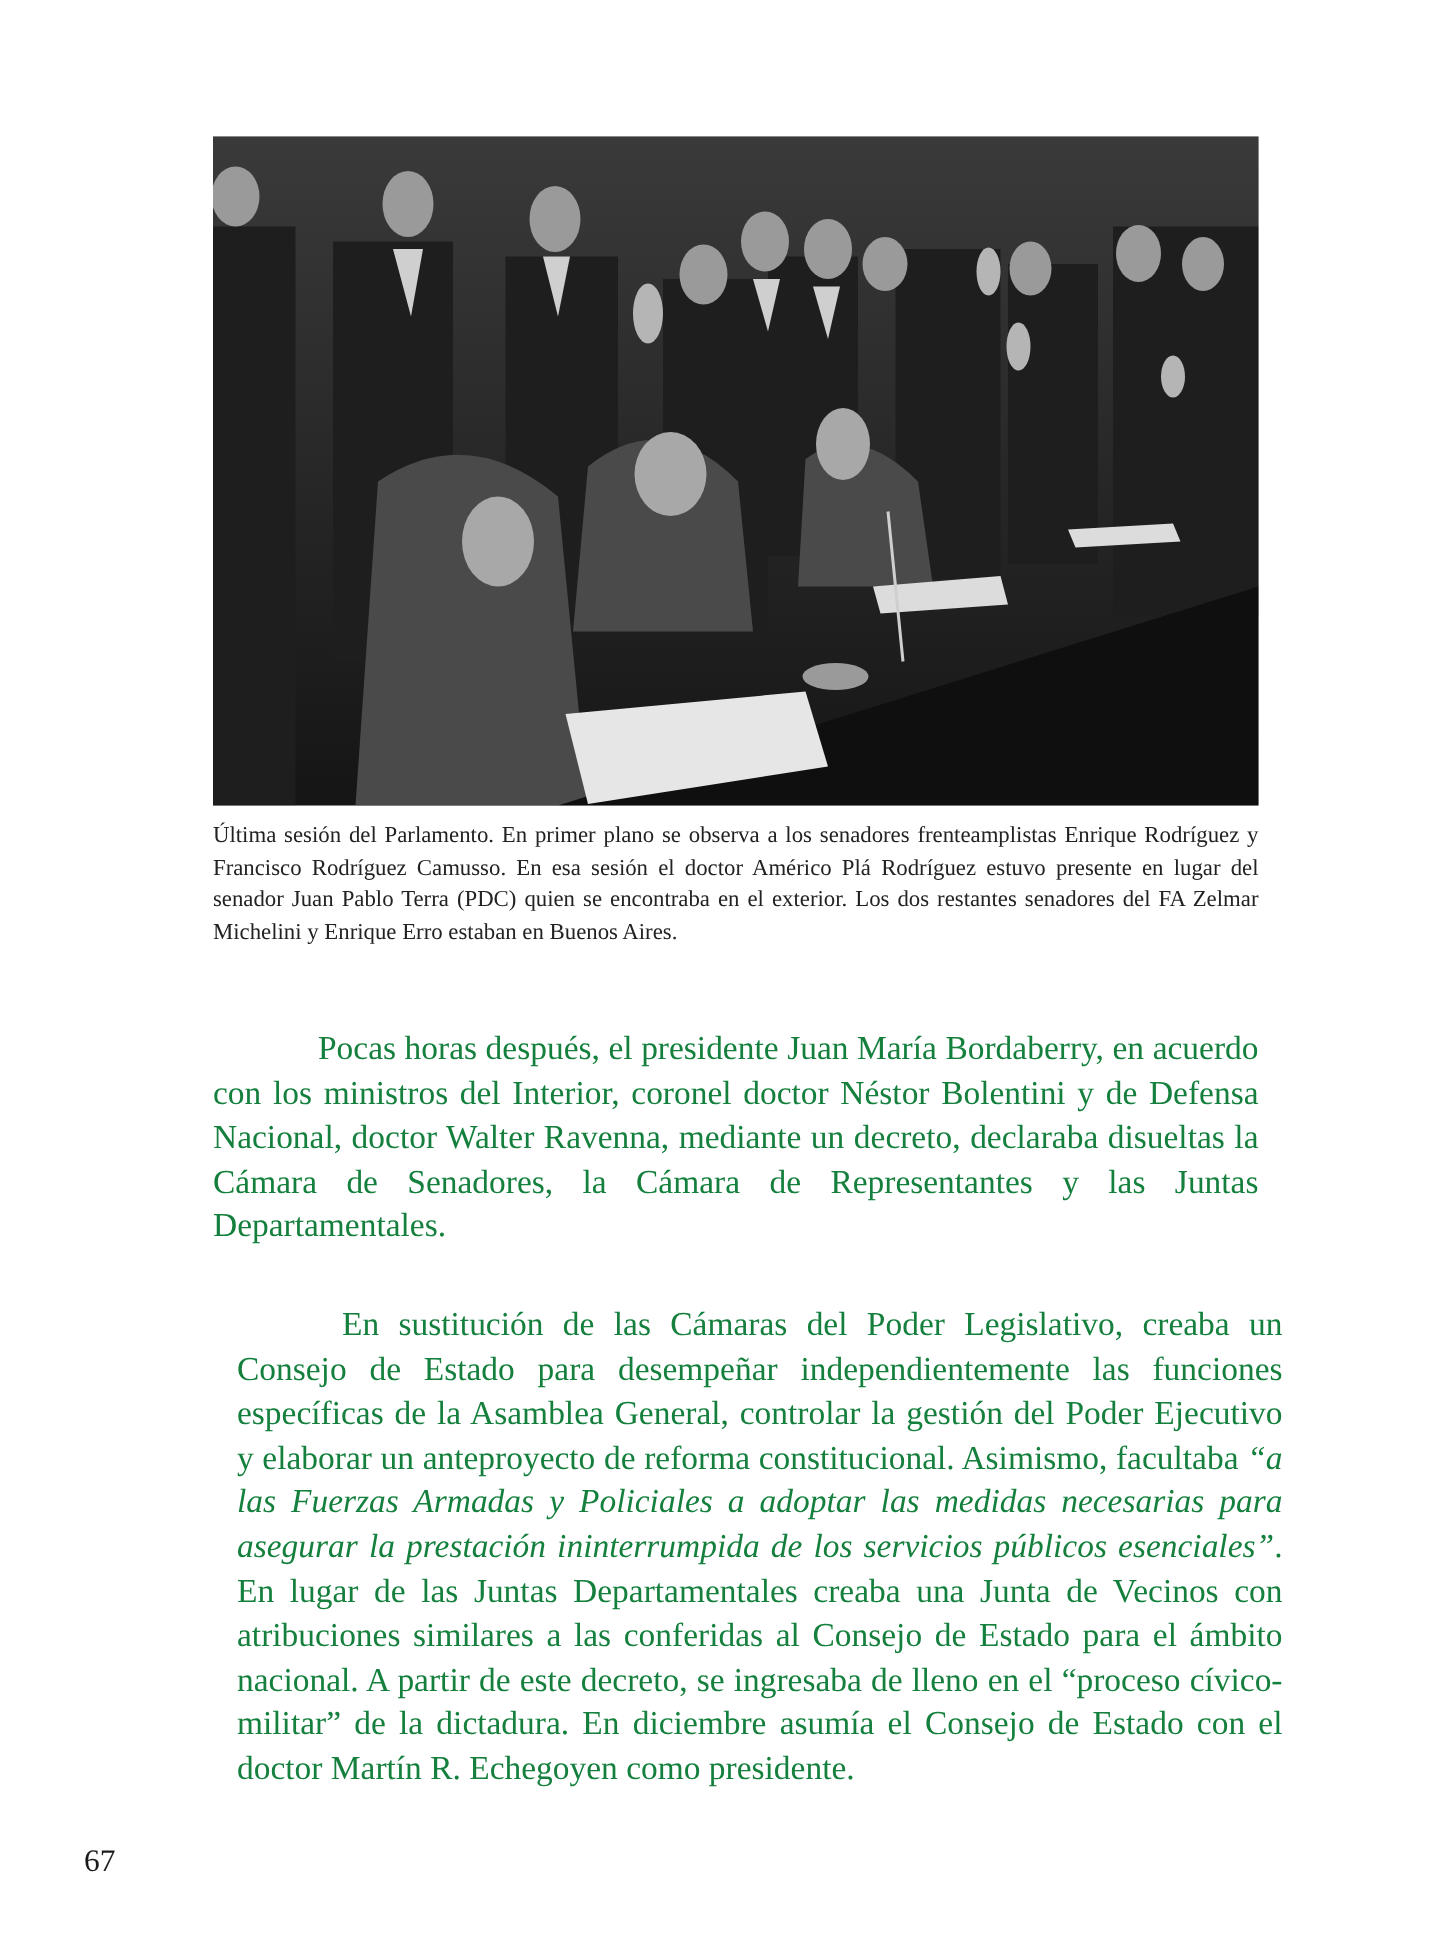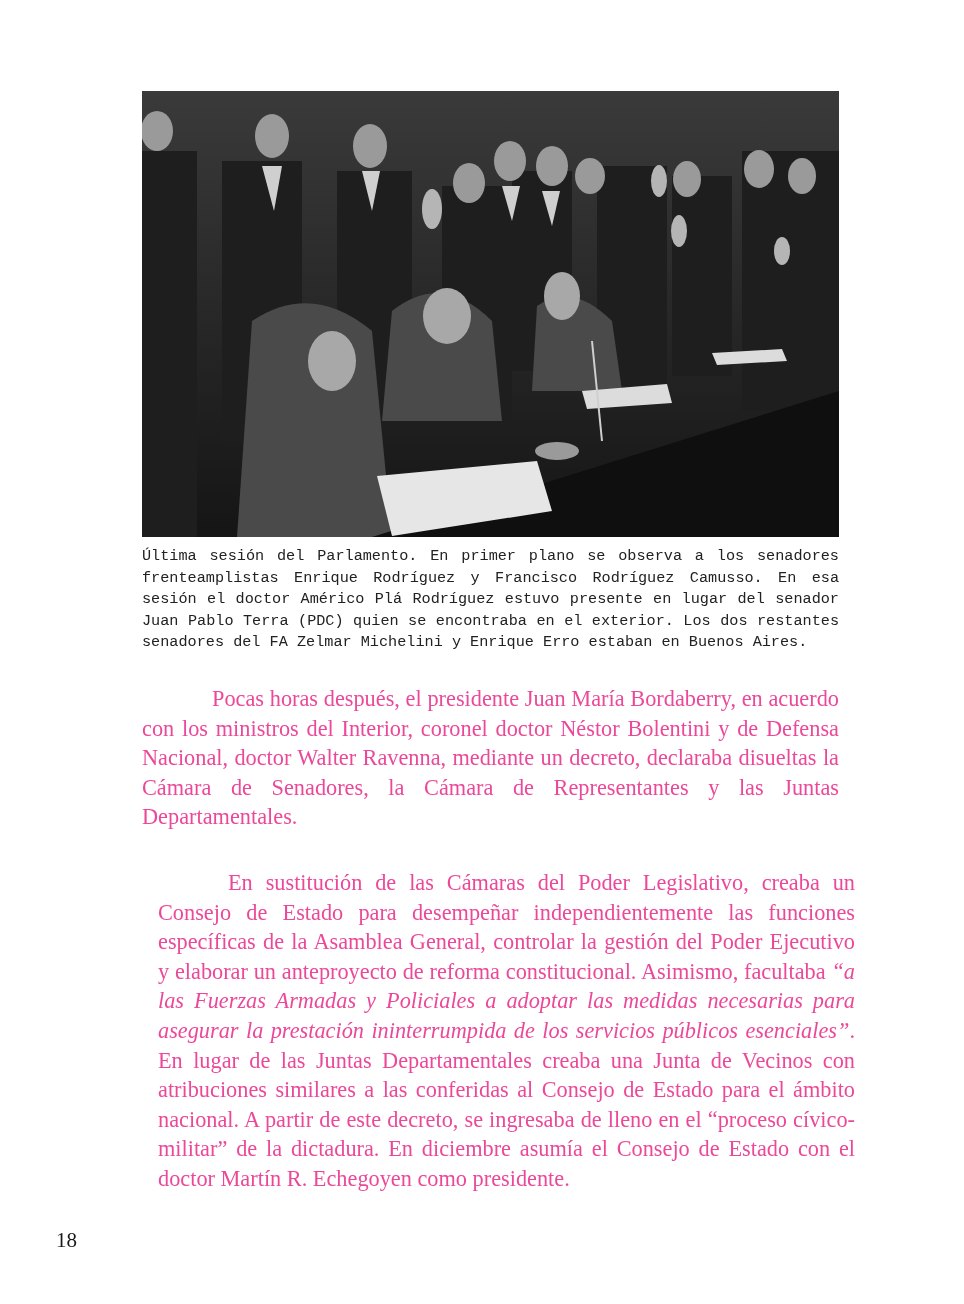--- a/index.html
+++ b/index.html
@@ -2,23 +2,23 @@
 <html><head>
 <meta charset="utf-8">
 <style>
   html, body { margin: 0; padding: 0; background: #ffffff; }
   body { width: 964px; height: 1304px; position: relative; overflow: hidden;
          font-family: "Liberation Serif", "DejaVu Serif", serif; color: #1a1a1a; }
   .photo { position: absolute; left: 142px; top: 91px; width: 697px; height: 446px;
            background: #2a2a2a; overflow: hidden; }
   .photo svg { display: block; width: 100%; height: 100%; }
   .caption { position: absolute; left: 142px; top: 546px; width: 697px;
-             font-size: 15.2px; line-height: 21.5px; text-align: justify; color: #222; font-family: Liberation Mono, monospace; }
+             font-size: 15.2px; line-height: 21.5px; text-align: justify; color: #222; }
   .body-text { position: absolute; left: 142px; width: 697px; font-size: 22.3px;
-               line-height: 29.6px; text-align: justify; color: #ec4899; }
+               line-height: 29.6px; text-align: justify; color: #15803d; }
   .p1 { top: 684px; }
   .p2 { top: 852px; }
   .indent { display: inline-block; width: 70px; }
   em { font-style: italic; }
   .page-number { position: absolute; left: 56px; top: 1228px; font-size: 21px; color: #1a1a1a; }
 </style>
 </head>
 <body>
 
 <div class="photo">
@@ -95,13 +95,13 @@
 <div class="caption">Última sesión del Parlamento. En primer plano se observa a los senadores frenteamplistas Enrique Rodríguez y Francisco Rodríguez Camusso. En esa sesión el doctor Américo Plá Rodríguez estuvo presente en lugar del senador Juan Pablo Terra (PDC) quien se encontraba en el exterior. Los dos restantes senadores del FA Zelmar Michelini y Enrique Erro estaban en Buenos Aires.</div>
 
 <p class="body-text p1" style="margin:0;">
   <span class="indent"></span><span>Pocas horas después, el presidente Juan María Bordaberry, en acuerdo con los ministros del Interior, coronel doctor Néstor Bolentini y de Defensa Nacional, doctor Walter Ravenna, mediante un decreto, declaraba disueltas la Cámara de Senadores, la Cámara de Representantes y las Juntas Departamentales.</span>
 </p>
 
 <p class="body-text p2" style="margin:16px;">
   <span class="indent"></span><span>En sustitución de las Cámaras del Poder Legislativo, creaba un Consejo de Estado para desempeñar independientemente las funciones específicas de la Asamblea General, controlar la gestión del Poder Ejecutivo y elaborar un anteproyecto de reforma constitucional. Asimismo, facultaba </span><em>“a las Fuerzas Armadas y Policiales a adoptar las medidas necesarias para asegurar la prestación ininterrumpida de los servicios públicos esenciales”</em><span>. En lugar de las Juntas Departamentales creaba una Junta de Vecinos con atribuciones similares a las conferidas al Consejo de Estado para el ámbito nacional. A partir de este decreto, se ingresaba de lleno en el “proceso cívico-militar” de la dictadura. En diciembre asumía el Consejo de Estado con el doctor Martín R. Echegoyen como presidente.</span>
 </p>
 
-<div class="page-number">18</div>
+<div class="page-number">67</div>
 
 </body></html>

